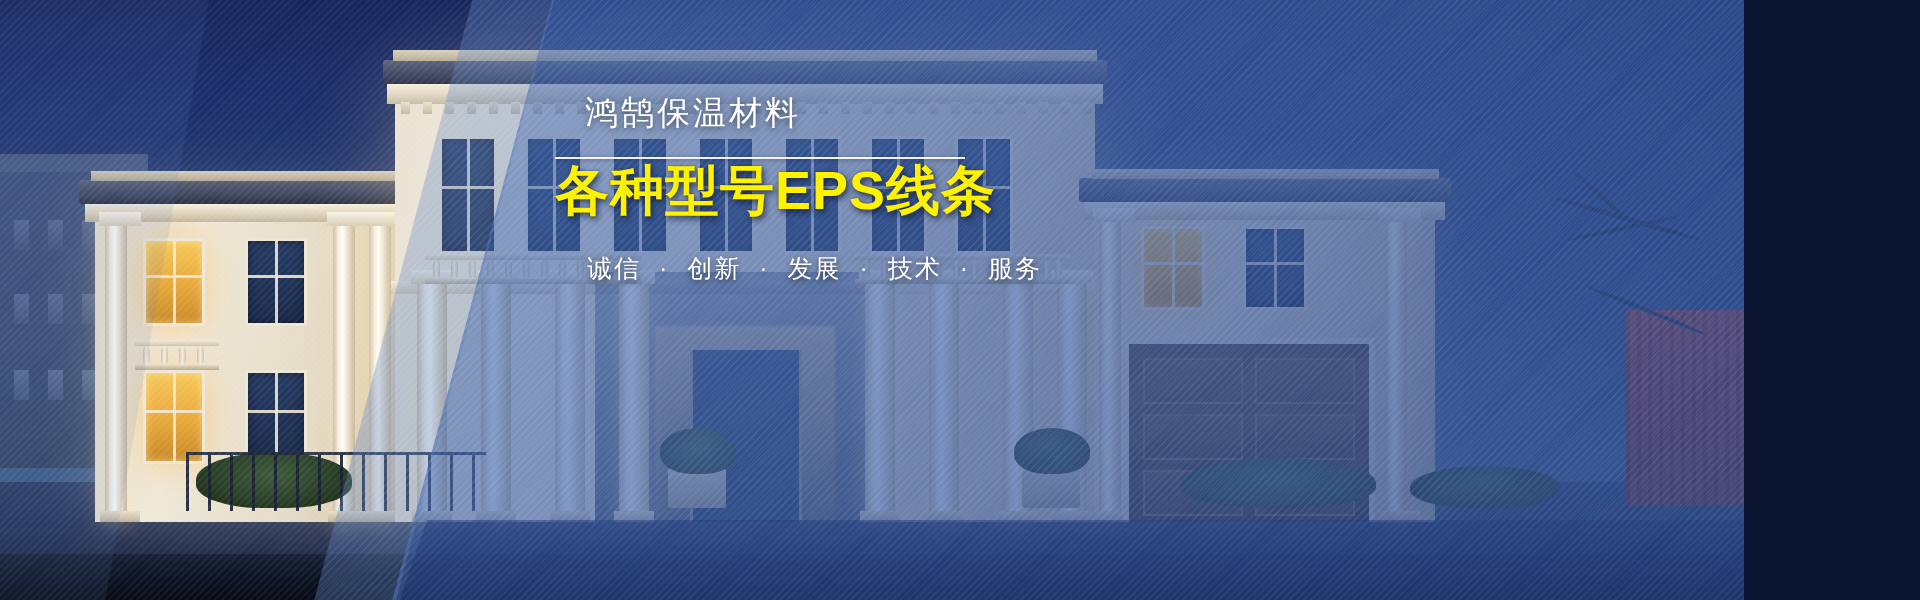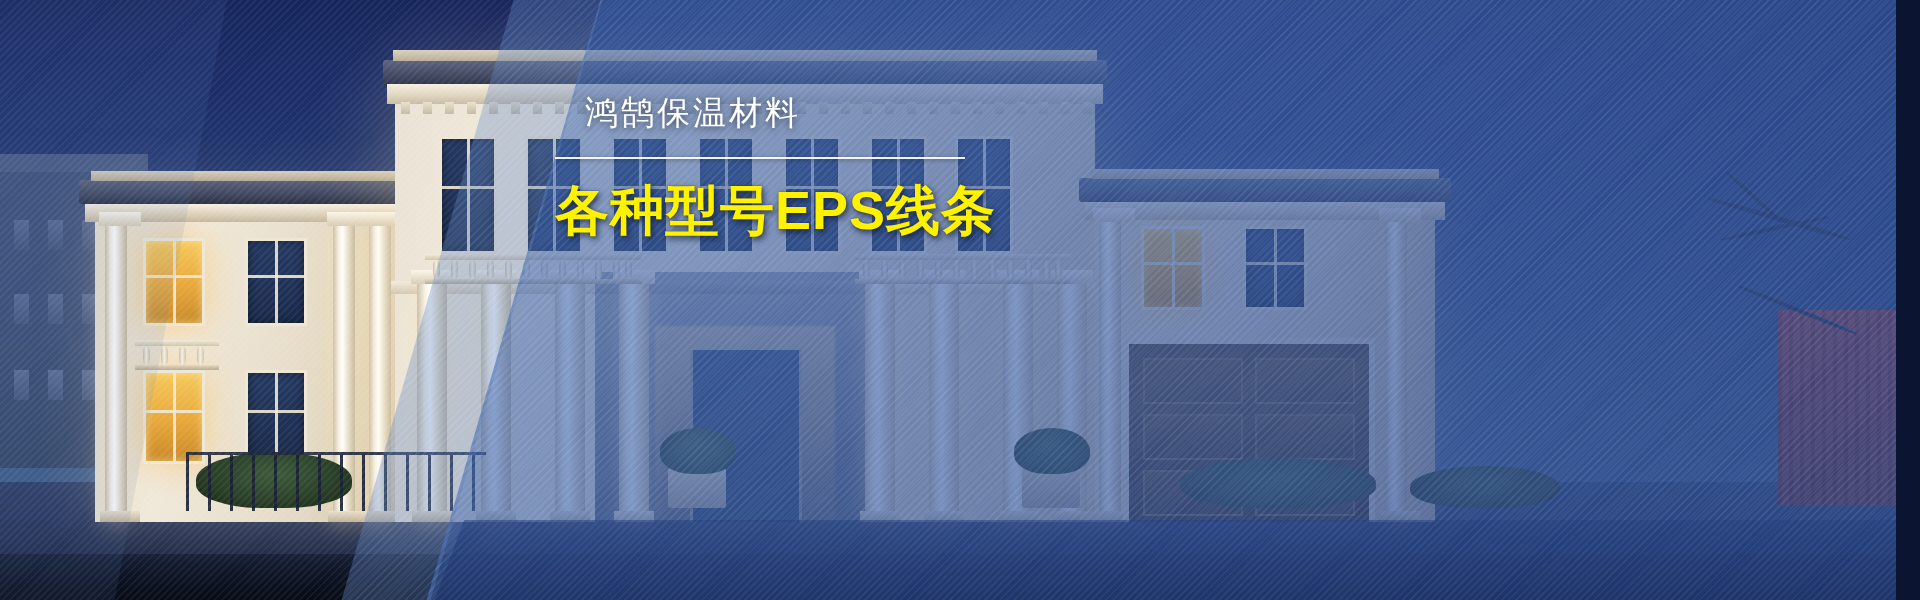--- a/index.html
+++ b/index.html
@@ -2,21 +2,21 @@
 <html><head>
 <meta charset="utf-8">
 <title>Banner</title>
 <style>
   * { margin:0; padding:0; box-sizing:border-box; }
   html,body { background:#0b1430; }
   body { font-family:"Liberation Sans","DejaVu Sans",sans-serif; }
 
   .banner {
     position:relative;
-    width:1896px; height:600px;
+    width:1744px; height:600px;
     overflow:hidden;
     background:#737373;
   }
 
   
   .sky {
     position:absolute; inset:0;
     background:
       radial-gradient(ellipse 70% 50% at 50% 92%, rgba(120,150,205,0.50) 0%, rgba(60,90,160,0.12) 48%, rgba(0,0,0,0) 72%),
       linear-gradient(180deg,
@@ -265,21 +265,21 @@
     font-weight:400; line-height:1;
     text-shadow:0 2px 7px rgba(0,0,0,0.55);
     padding-left:30px;
   }
   .divider {
     margin-top:28px; margin-left:0px;
     height:2px; width:410px;
     background:rgba(255,255,255,0.92);
     box-shadow:0 1px 4px rgba(0,0,0,0.4);
   }
-  .headline { margin-top:20px; }
+  .headline { }
   .headline-line {
     font-size:54px; font-weight:bold; color:#fff200;
     line-height:1.16; letter-spacing:1px; white-space:nowrap;
     text-shadow:2px 3px 6px rgba(12,22,48,0.75), 0 0 2px rgba(0,0,0,0.4);
   }
   .tagline {
     margin-top:30px; padding-left:32px;
     font-size:25px; color:#ffffff; letter-spacing:2px;
     white-space:nowrap;
     text-shadow:0 2px 6px rgba(0,0,0,0.6);
@@ -557,16 +557,27 @@
   <div class="text-block">
 
     <div class="company">鸿鹄保温材料</div>
 
     <div class="divider"></div>
 
     <div class="headline">
       <div class="headline-line">各种型号EPS线条</div>
     </div>
 
+    <div class="tagline">
+      <span>诚信</span>
+      <span class="sep">·</span>
+      <span>创新</span>
+      <span class="sep">·</span>
+      <span>发展</span>
+      <span class="sep">·</span>
+      <span>技术</span>
+      <span class="sep">·</span>
+      <span>服务</span>
+    </div>
 
   </div>
 
 </div>
 
 </body></html>

